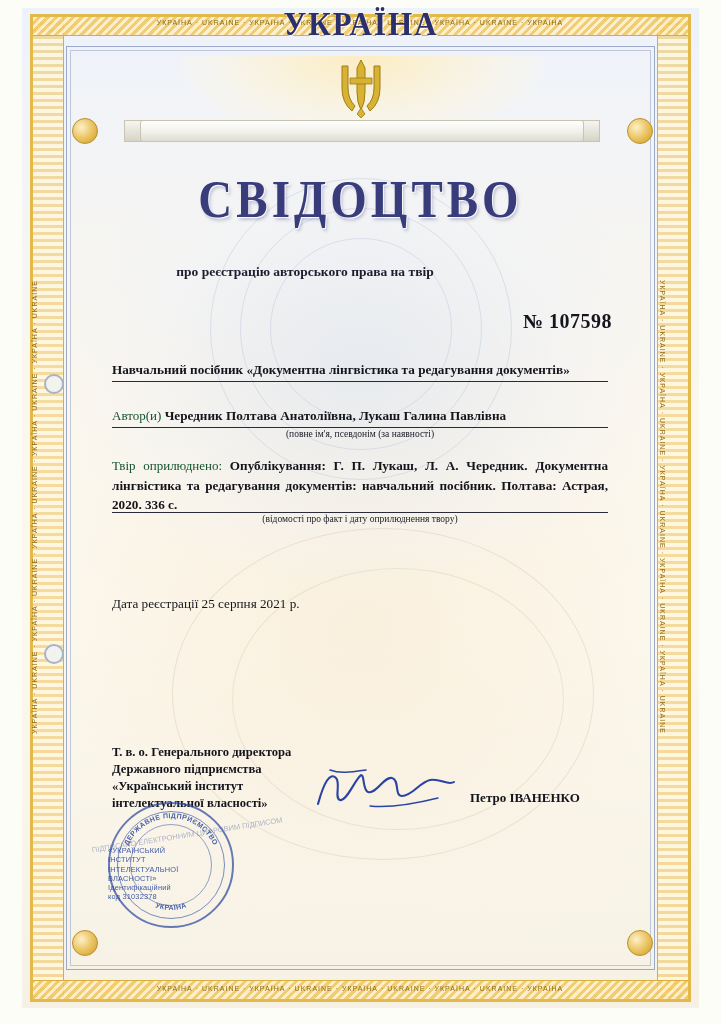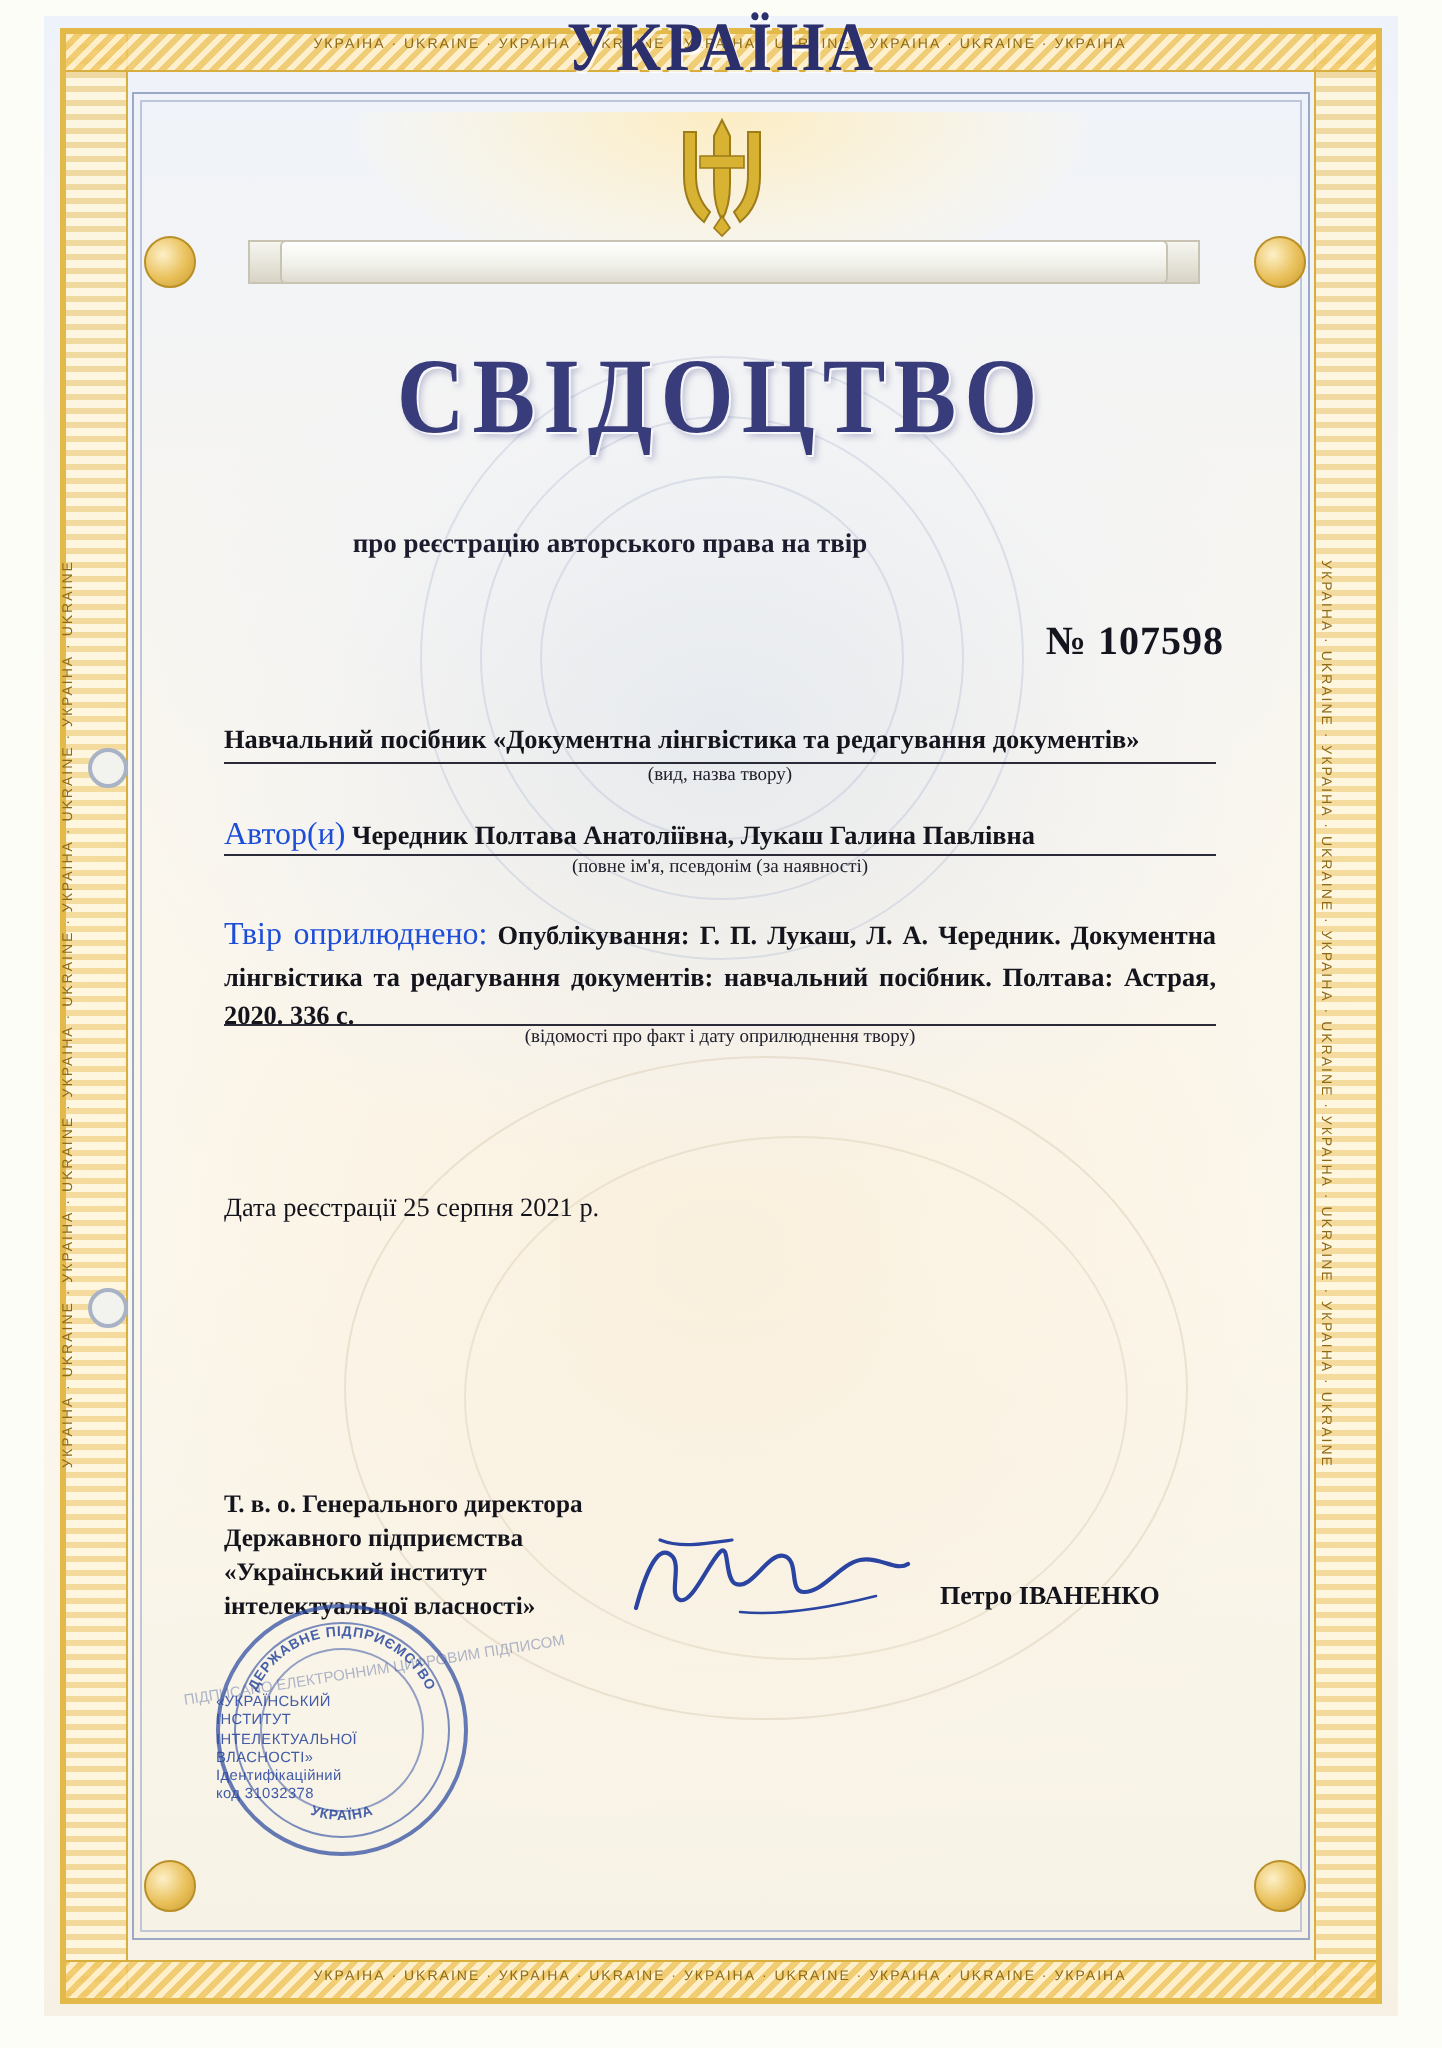--- a/index.html
+++ b/index.html
@@ -218,22 +218,22 @@
     left: 112px;
     width: 496px;
   }
   .field-line {
     font-size: 13.2px;
     color: #14141c;
     line-height: 1.45;
     text-align: justify;
   }
   .field-label {
-    font-size: 16px;
-    color: #1d4ed8;
+    font-size: 13px;
+    color: #14532d;
   }
   .field-value {
     font-weight: bold;
   }
   .rule {
     position: absolute;
     left: 112px;
     width: 496px;
     border-bottom: 1px solid #2a2a38;
     height: 0;
@@ -404,21 +404,20 @@
 
   <div class="doc-number">
     <span>№</span>
     <span>107598</span>
   </div>
 
   <div class="field title-work">
     <div class="field-line field-value">Навчальний посібник «Документна лінгвістика та редагування документів»</div>
   </div>
   <div class="rule rule-1"></div>
-  <div class="caption cap-1">(вид, назва твору)</div>
 
   <div class="field authors">
     <div class="field-line">
       <span class="field-label">Автор(и)</span>
       <span class="field-value">Чередник Полтава Анатоліївна, Лукаш Галина Павлівна</span>
     </div>
   </div>
   <div class="rule rule-2"></div>
   <div class="caption cap-2">(повне ім'я, псевдонім (за наявності)</div>
 

